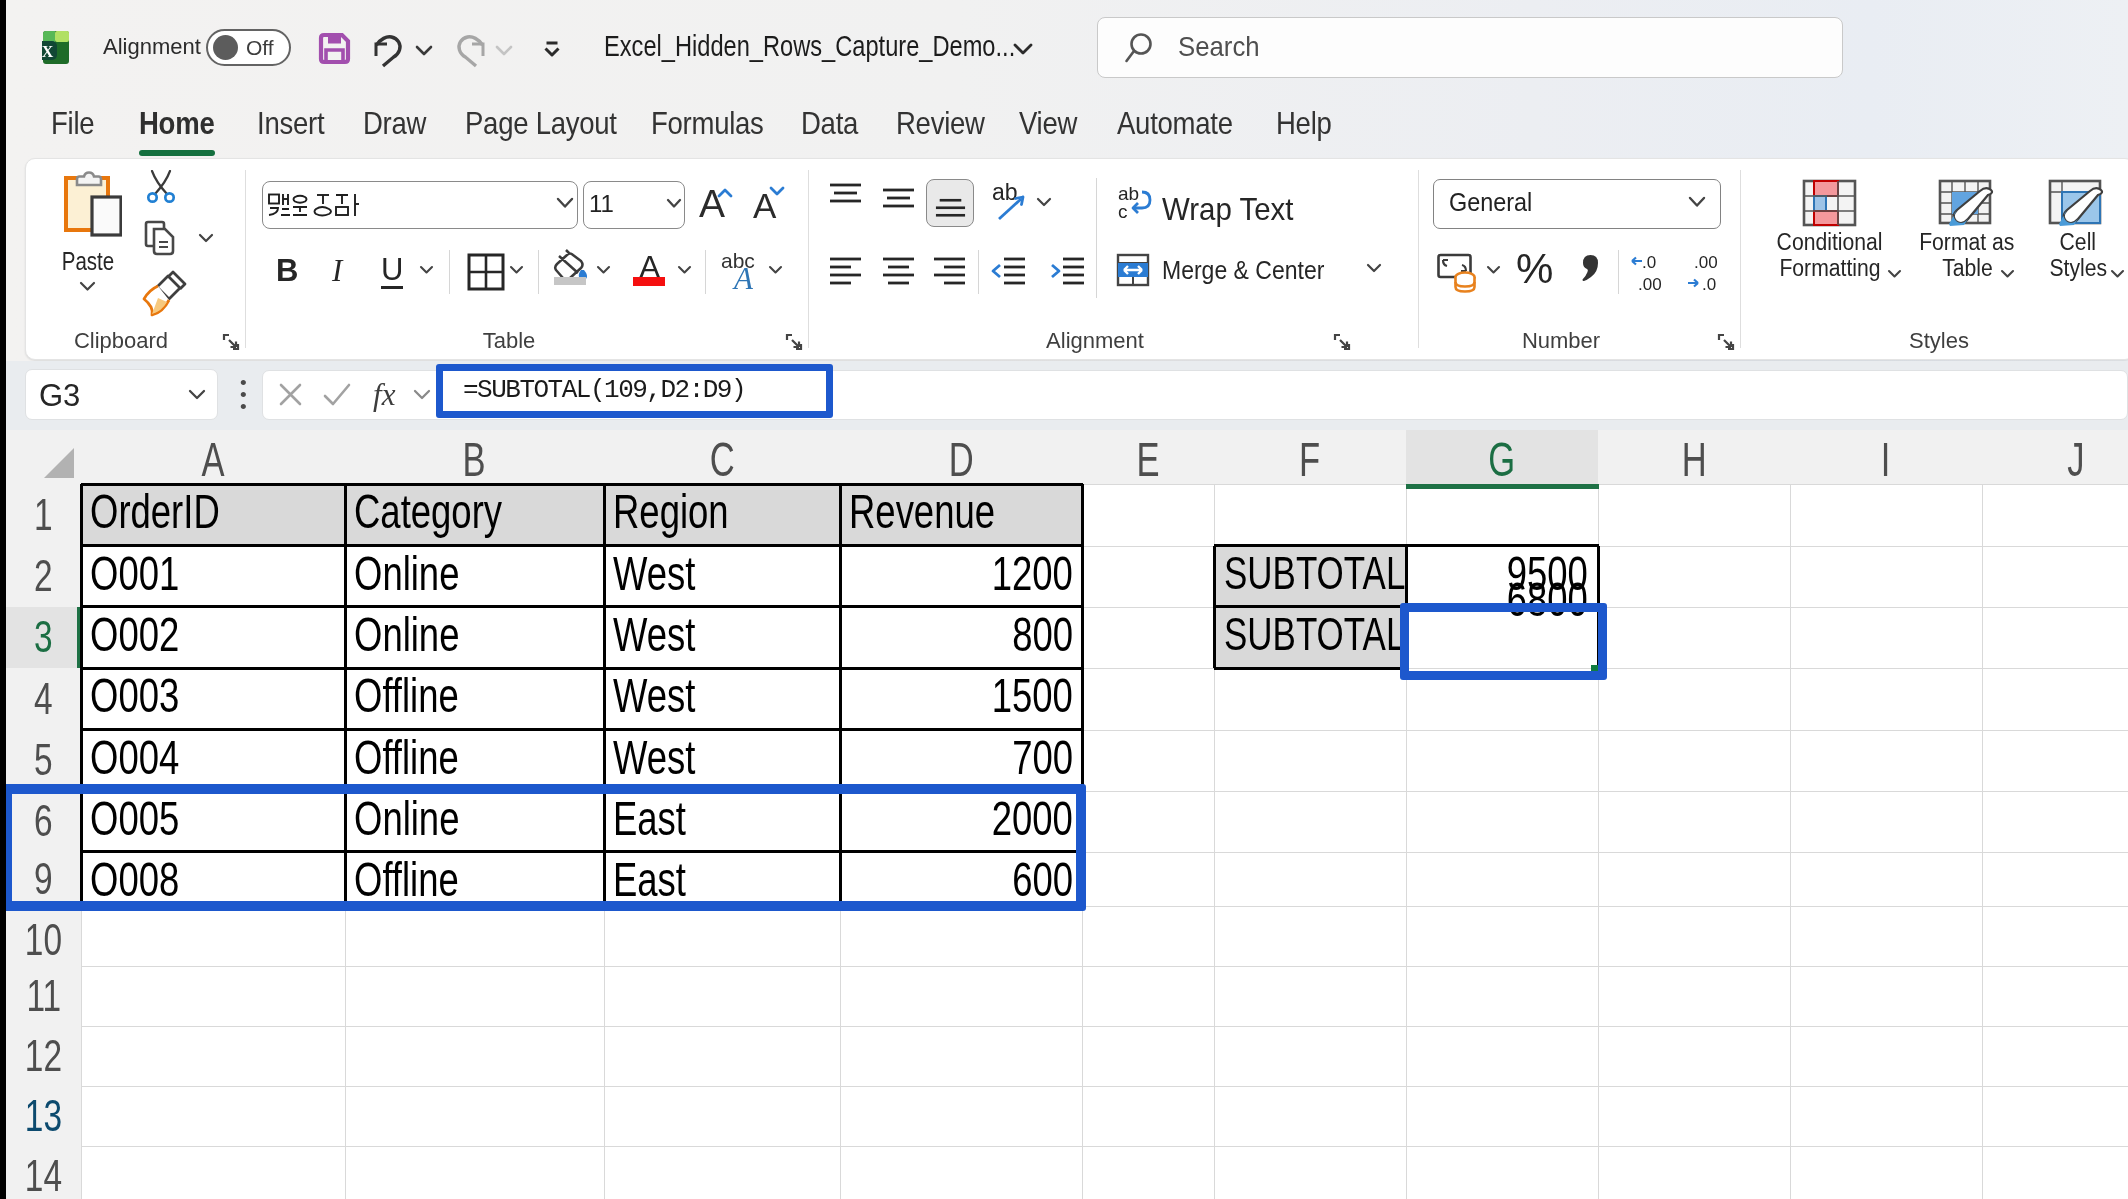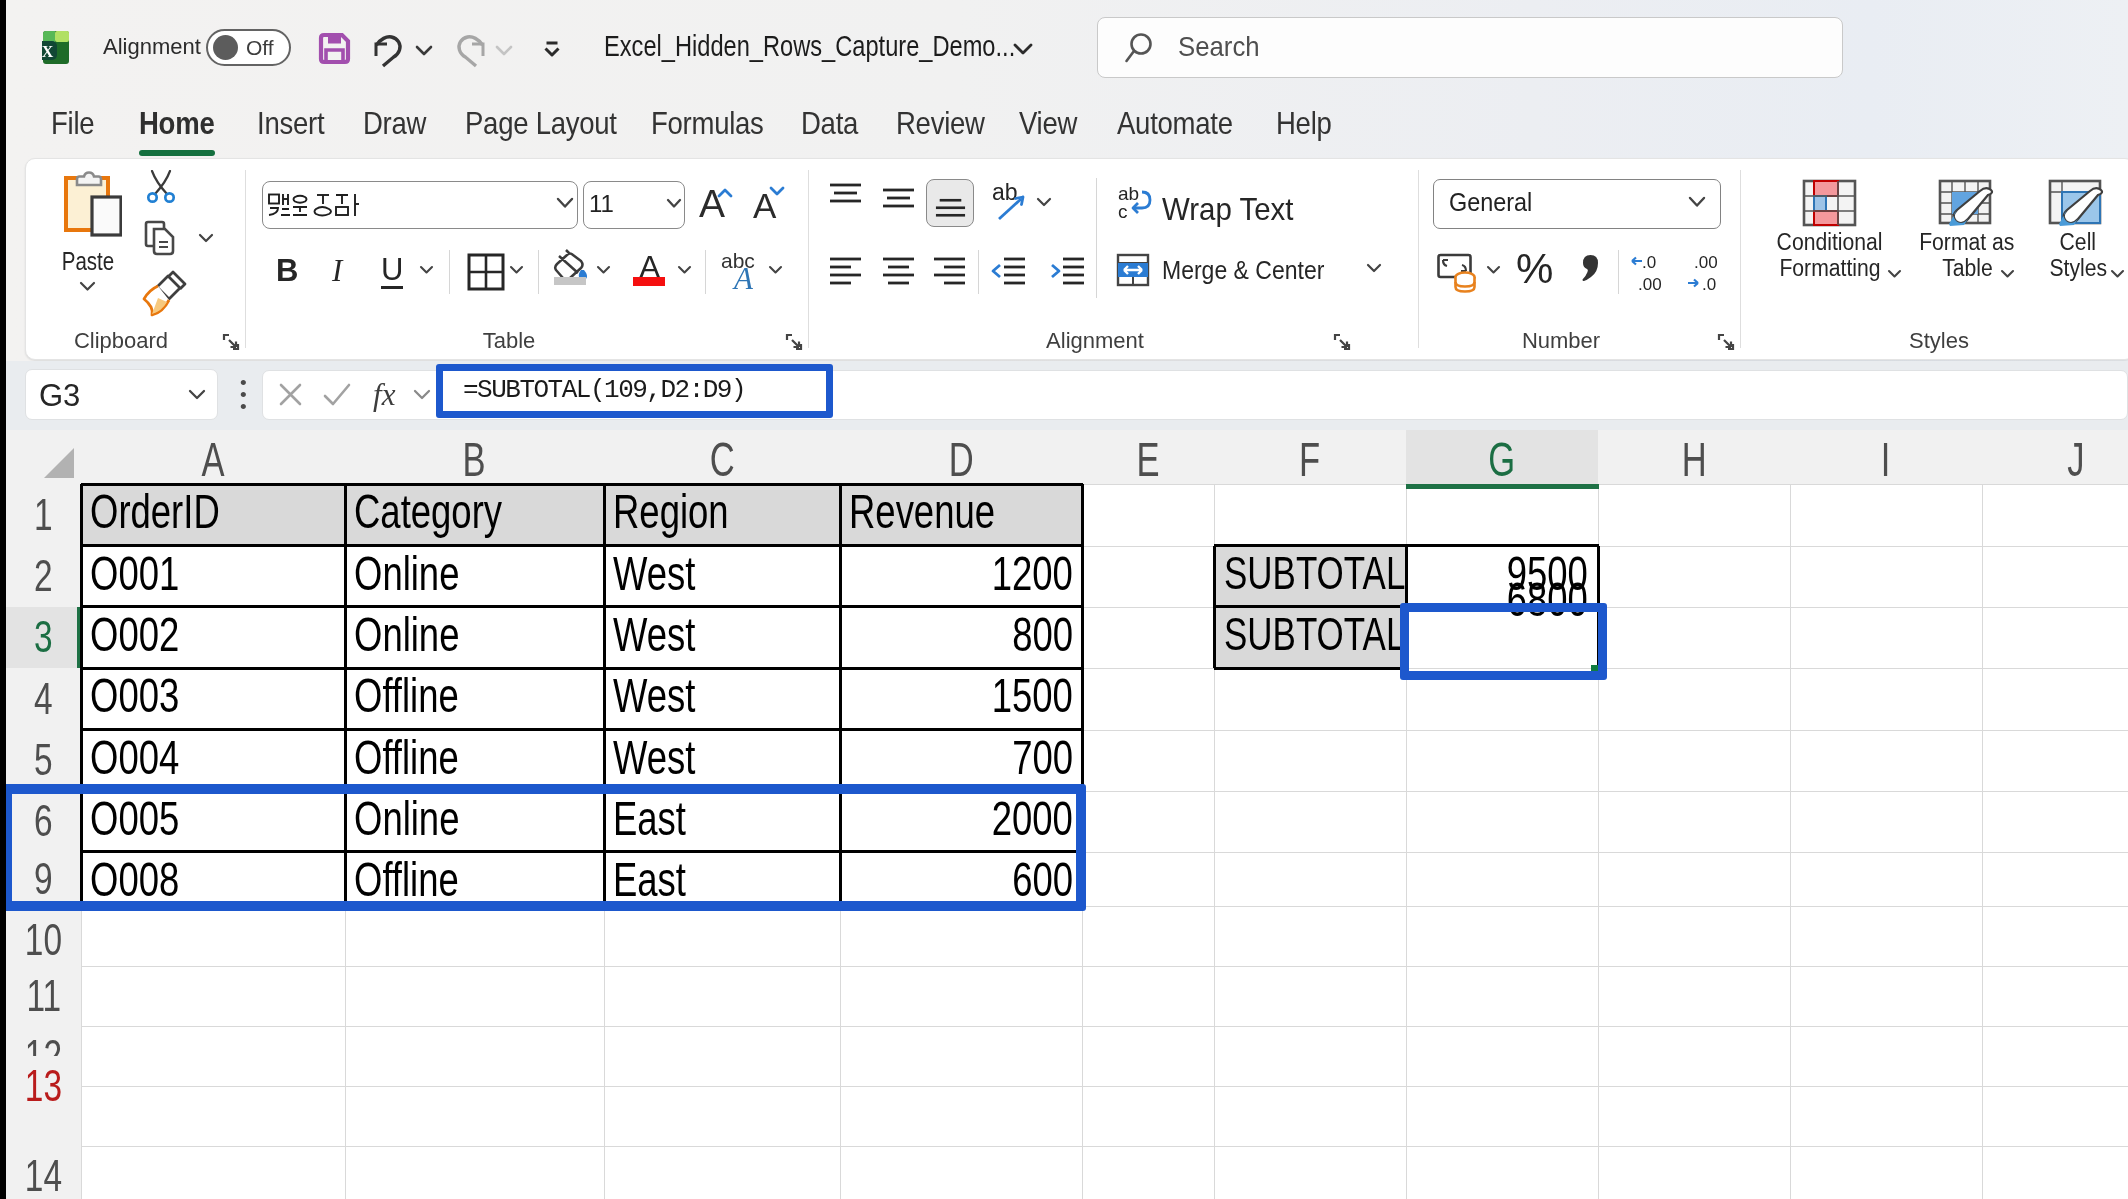--- a/index.html
+++ b/index.html
@@ -497,21 +497,21 @@
   </div>
 <div class="rowhdr" style="top:910px;height:60px;color:#4e4e4e">
     <span style="display:inline-block;transform:scaleX(.76)">10</span>
   </div>
 <div class="rowhdr" style="top:966px;height:60px;color:#4e4e4e">
     <span style="display:inline-block;transform:scaleX(.76)">11</span>
   </div>
 <div class="rowhdr" style="top:1026px;height:60px;color:#4e4e4e">
     <span style="display:inline-block;transform:scaleX(.76)">12</span>
   </div>
-<div class="rowhdr" style="top:1056px;height:60px;color:#b91c1c">
+<div class="rowhdr" style="top:1086px;height:60px;color:#0c4a6e">
     <span style="display:inline-block;transform:scaleX(.76)">13</span>
   </div>
 <div class="rowhdr" style="top:1146px;height:60px;color:#4e4e4e">
     <span style="display:inline-block;transform:scaleX(.76)">14</span>
   </div>
 <div class="abs" style="left:77px;top:606.5px;width:4px;height:61.5px;background:#1e7145"></div>
 <svg class="abs" style="left:6px;top:430px" width="75" height="54" viewBox="0 0 75 54">
     <polygon points="68,18 68,48 38,48" fill="#b2b2b2"></polygon>
   </svg>
 <div class="abs" style="left:81px;top:484px;width:1001px;height:61.5px;background:#d9d9d9"></div>

